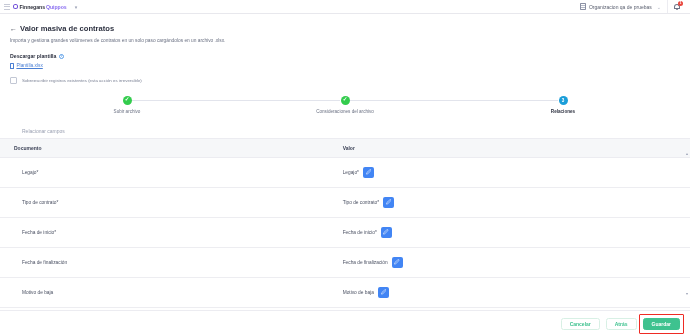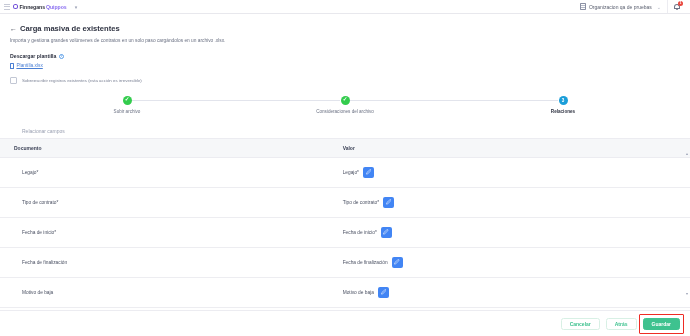--- a/index.html
+++ b/index.html
@@ -274,21 +274,21 @@
       </span>
       <span class="bell-badge">1</span>
     </div>
   </div>
 </div>
 
 <div class="page">
 
   <div class="page-title">
     <span class="back-arrow">←</span>
-    <span>Carga masiva de existentes</span>
+    <span>Valor masiva de contratos</span>
   </div>
 
   <div class="page-sub">Importa y gestiona grandes volúmenes de contratos en un solo paso cargándolos en un archivo .xlsx.</div>
 
   <div class="section-label">
     <span>Descargar plantilla</span>
     <i class="info-i">i</i>
   </div>
 
   <div class="tpl-link">

